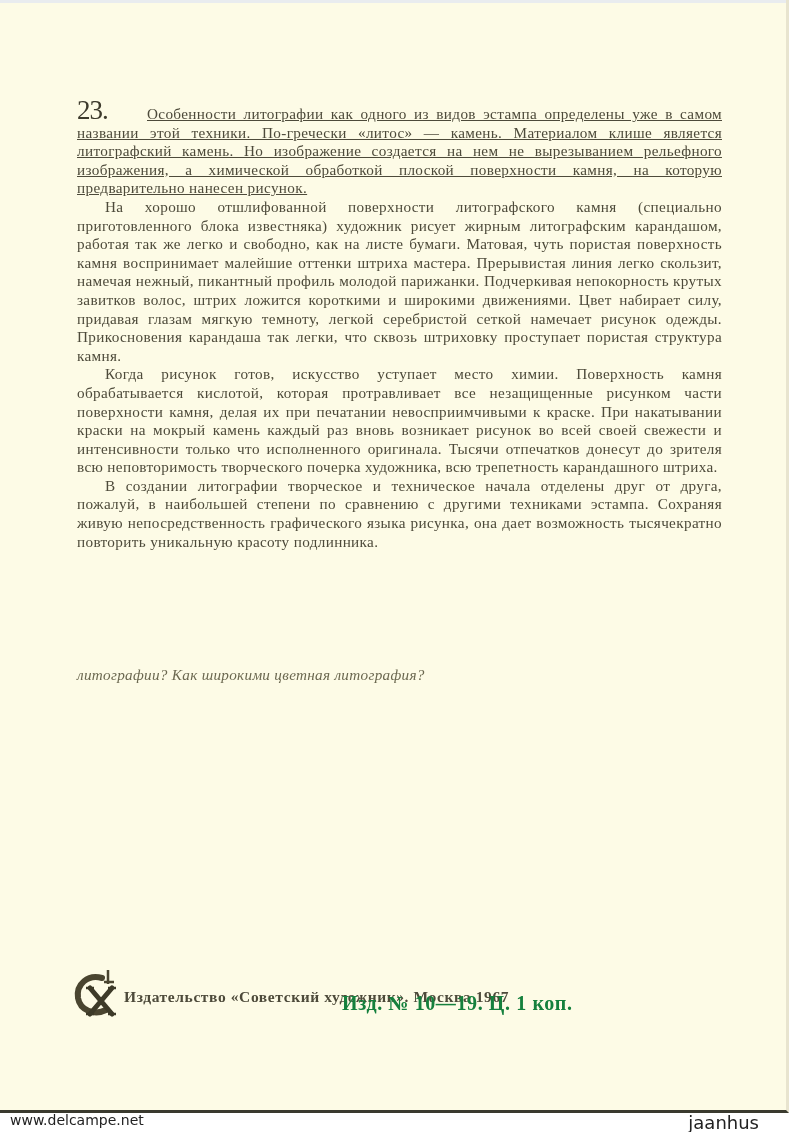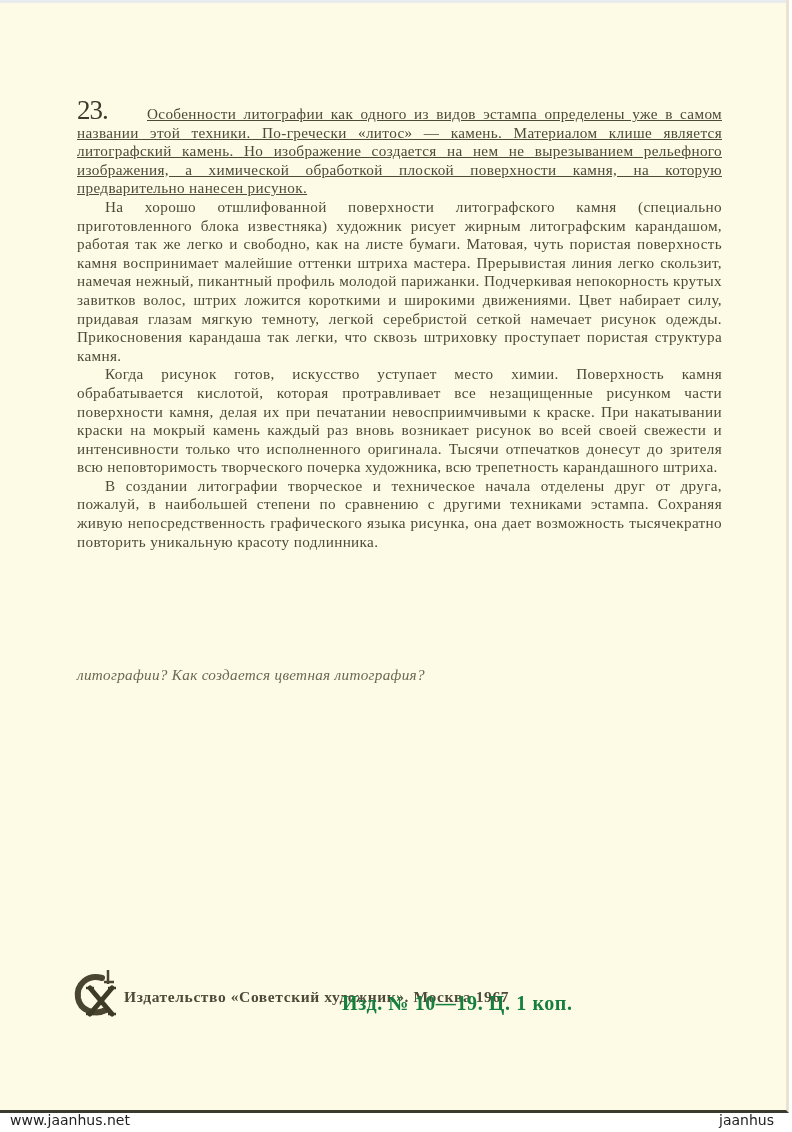--- a/index.html
+++ b/index.html
@@ -46,47 +46,47 @@
   }
   .pub-line2 {
     position:absolute; left:270px; top:24px; color:#15803d; font-size:20px; letter-spacing:0.6px;
     white-space:nowrap;
   }
   .site-left {
     position:absolute; left:10px; top:1112px; font-family:"DejaVu Sans",sans-serif;
     font-size:14px; color:#222; 
   }
   .site-right {
-    position:absolute; right:18px; top:1112px; font-family:"DejaVu Sans",sans-serif;
-    font-size:14px; color:#222;
+    position:absolute; right:33px; top:1112px; font-family:"DejaVu Sans",sans-serif;
+    font-size:18px; color:#222;
   }
 </style>
 </head>
 <body>
 
 <div class="card">
 
 
   <div class="body-text">
     <p class="para first"><span class="num">23.</span><span>Особенности литографии как одного из видов эстампа определены уже в самом названии этой техники. По-гречески «литос» — камень. Материалом клише является литографский камень. Но изображение создается на нем не вырезыванием рельефного изображения, а химической обработкой плоской поверхности камня, на которую предварительно нанесен рисунок.</span></p>
     <p class="para">На хорошо отшлифованной поверхности литографского камня (специально приготовленного блока известняка) художник рисует жирным литографским карандашом, работая так же легко и свободно, как на листе бумаги. Матовая, чуть пористая поверхность камня воспринимает малейшие оттенки штриха мастера. Прерывистая линия легко скользит, намечая нежный, пикантный профиль молодой парижанки. Подчеркивая непокорность крутых завитков волос, штрих ложится короткими и широкими движениями. Цвет набирает силу, придавая глазам мягкую темноту, легкой серебристой сеткой намечает рисунок одежды. Прикосновения карандаша так легки, что сквозь штриховку проступает пористая структура камня.</p>
     <p class="para">Когда рисунок готов, искусство уступает место химии. Поверхность камня обрабатывается кислотой, которая протравливает все незащищенные рисунком части поверхности камня, делая их при печатании невосприимчивыми к краске. При накатывании краски на мокрый камень каждый раз вновь возникает рисунок во всей своей свежести и интенсивности только что исполненного оригинала. Тысячи отпечатков донесут до зрителя всю неповторимость творческого почерка художника, всю трепетность карандашного штриха.</p>
     <p class="para">В создании литографии творческое и техническое начала отделены друг от друга, пожалуй, в наибольшей степени по сравнению с другими техниками эстампа. Сохраняя живую непосредственность графического языка рисунка, она дает возможность тысячекратно повторить уникальную красоту подлинника.</p>
   </div>
 
   <div class="questions">
-    <span class="q2">литографии? Как создается цветная литография?</span>
+    <span class="q2">литографии? Как широкими цветная литография?</span>
   </div>
 
   <div class="footer">
     <svg class="logo" viewBox="0 0 52 52">
       <path d="M30 10 C16 6, 4 16, 6 30 C8 42, 22 48, 34 42" fill="none" stroke="#4a4530" stroke-width="6" stroke-linecap="round"></path>
       <path d="M36 2 L36 16 M32 14 L42 14" stroke="#4a4530" stroke-width="2.5" fill="none"></path>
       <path d="M18 20 L40 46 M40 20 L18 46" stroke="#3d3a28" stroke-width="5" stroke-linecap="round"></path>
       <path d="M14 20 L22 20 M36 20 L44 20 M14 46 L22 46 M36 46 L44 46" stroke="#3d3a28" stroke-width="2.5"></path>
     </svg>
     <div class="pub-line1">Издательство «Советский художник». Москва 1967</div>
     <div class="pub-line2">Изд. № 10—19. Ц. 1 коп.</div>
   </div>
 </div>
 
-<div class="site-left">www.jaanhus.net</div>
+<div class="site-left">www.delcampe.net</div>
 <div class="site-right">jaanhus</div>
 
 </body></html>

